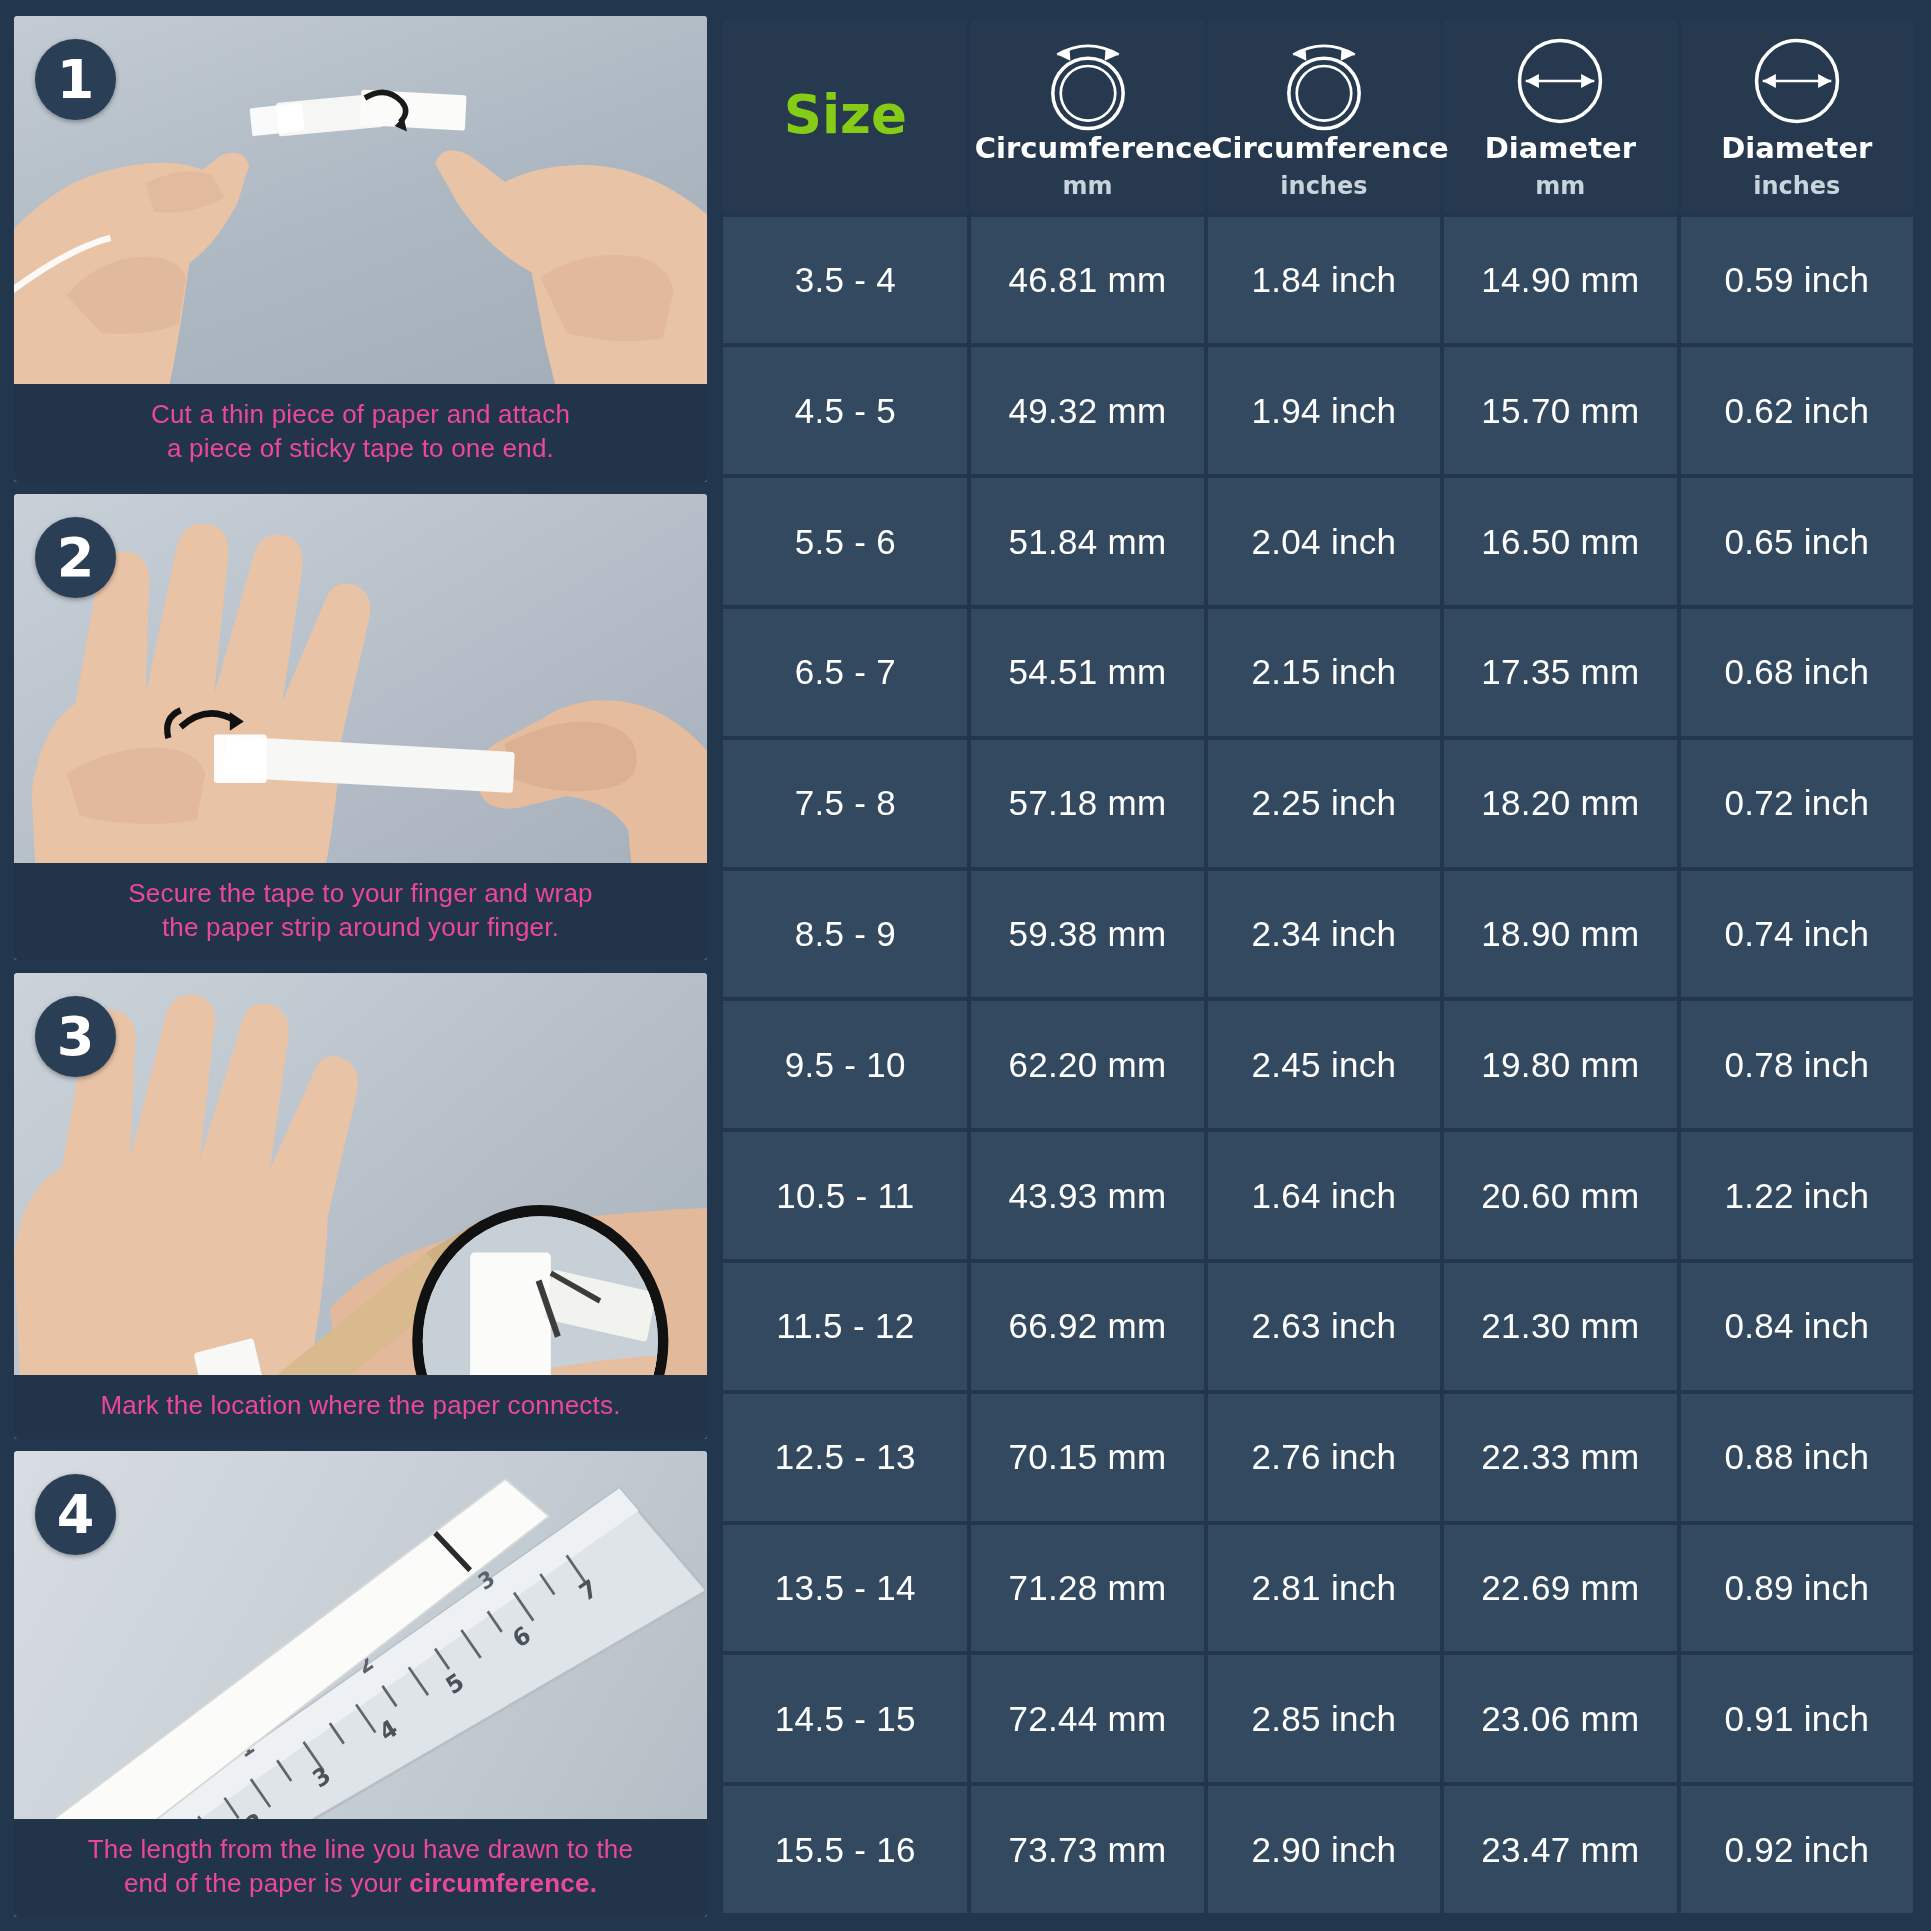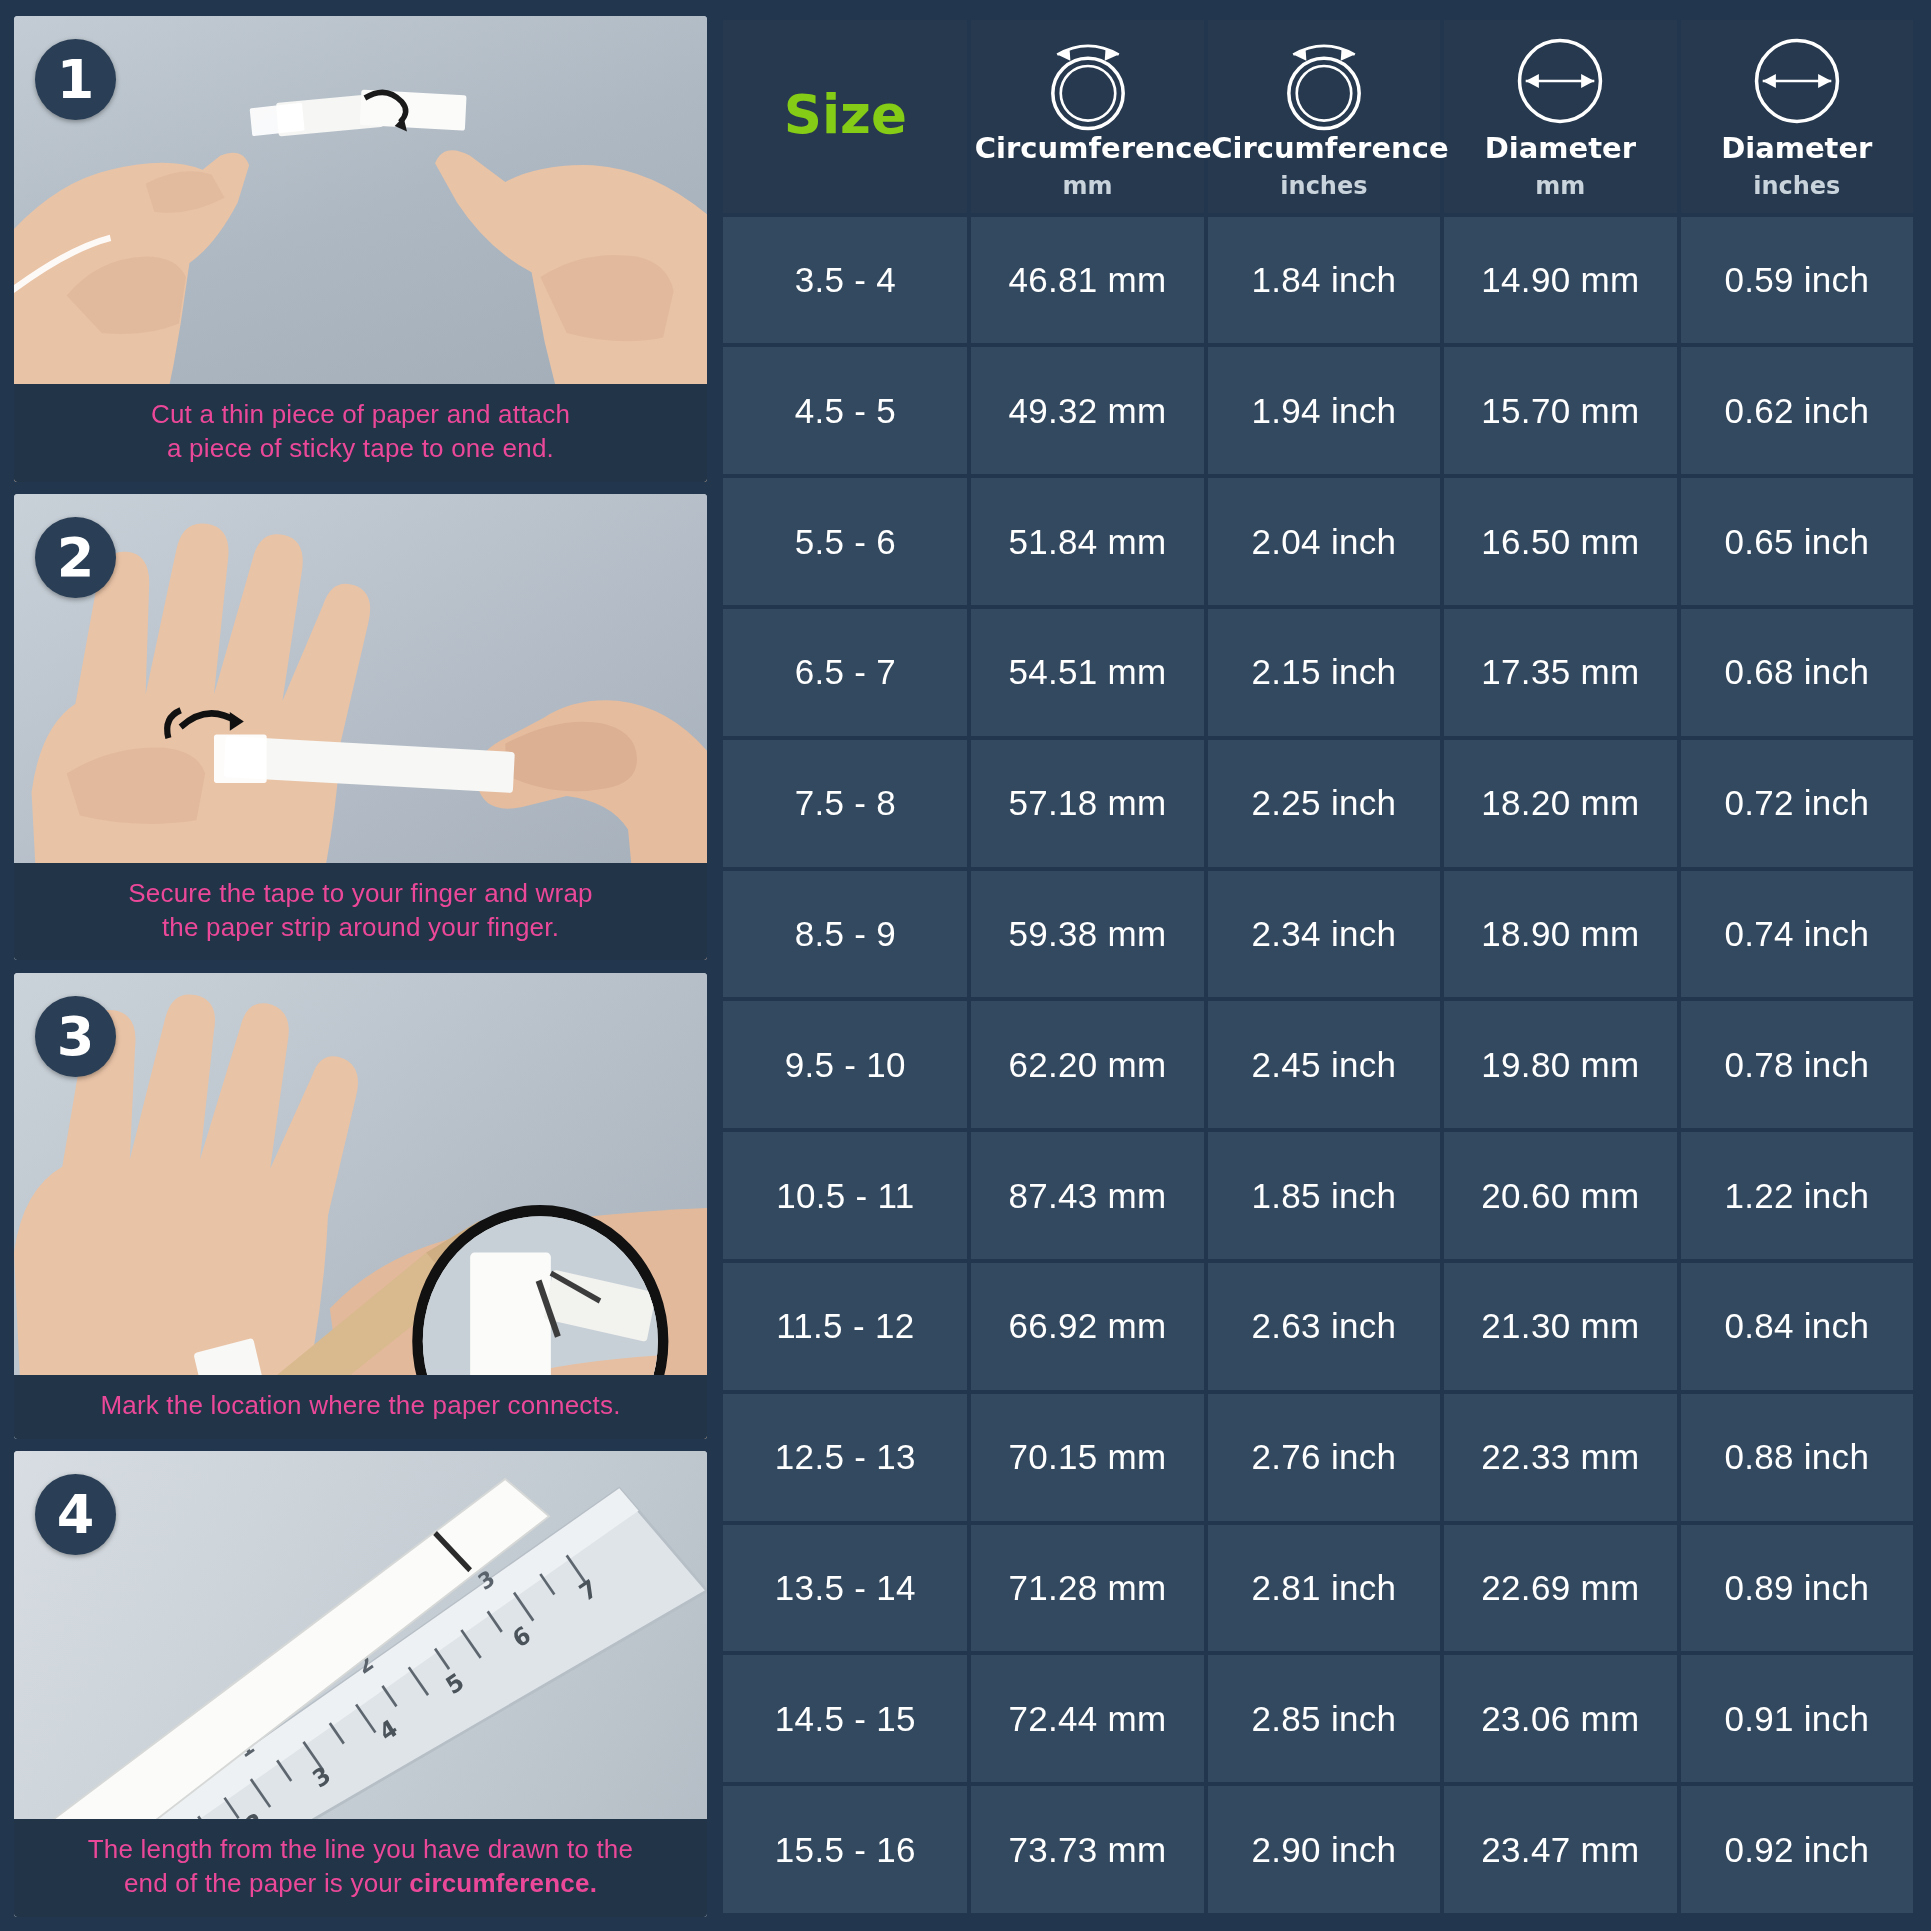--- a/index.html
+++ b/index.html
@@ -417,22 +417,22 @@
           </tr>
           <tr>
             <td class="col-size">9.5 - 10</td>
             <td>62.20 mm</td>
             <td>2.45 inch</td>
             <td>19.80 mm</td>
             <td>0.78 inch</td>
           </tr>
           <tr>
             <td class="col-size">10.5 - 11</td>
-            <td>87.43 mm</td>
-            <td>1.85 inch</td>
+            <td>43.93 mm</td>
+            <td>1.64 inch</td>
             <td>20.60 mm</td>
             <td>1.22 inch</td>
           </tr>
           <tr>
             <td class="col-size">11.5 - 12</td>
             <td>66.92 mm</td>
             <td>2.63 inch</td>
             <td>21.30 mm</td>
             <td>0.84 inch</td>
           </tr>

